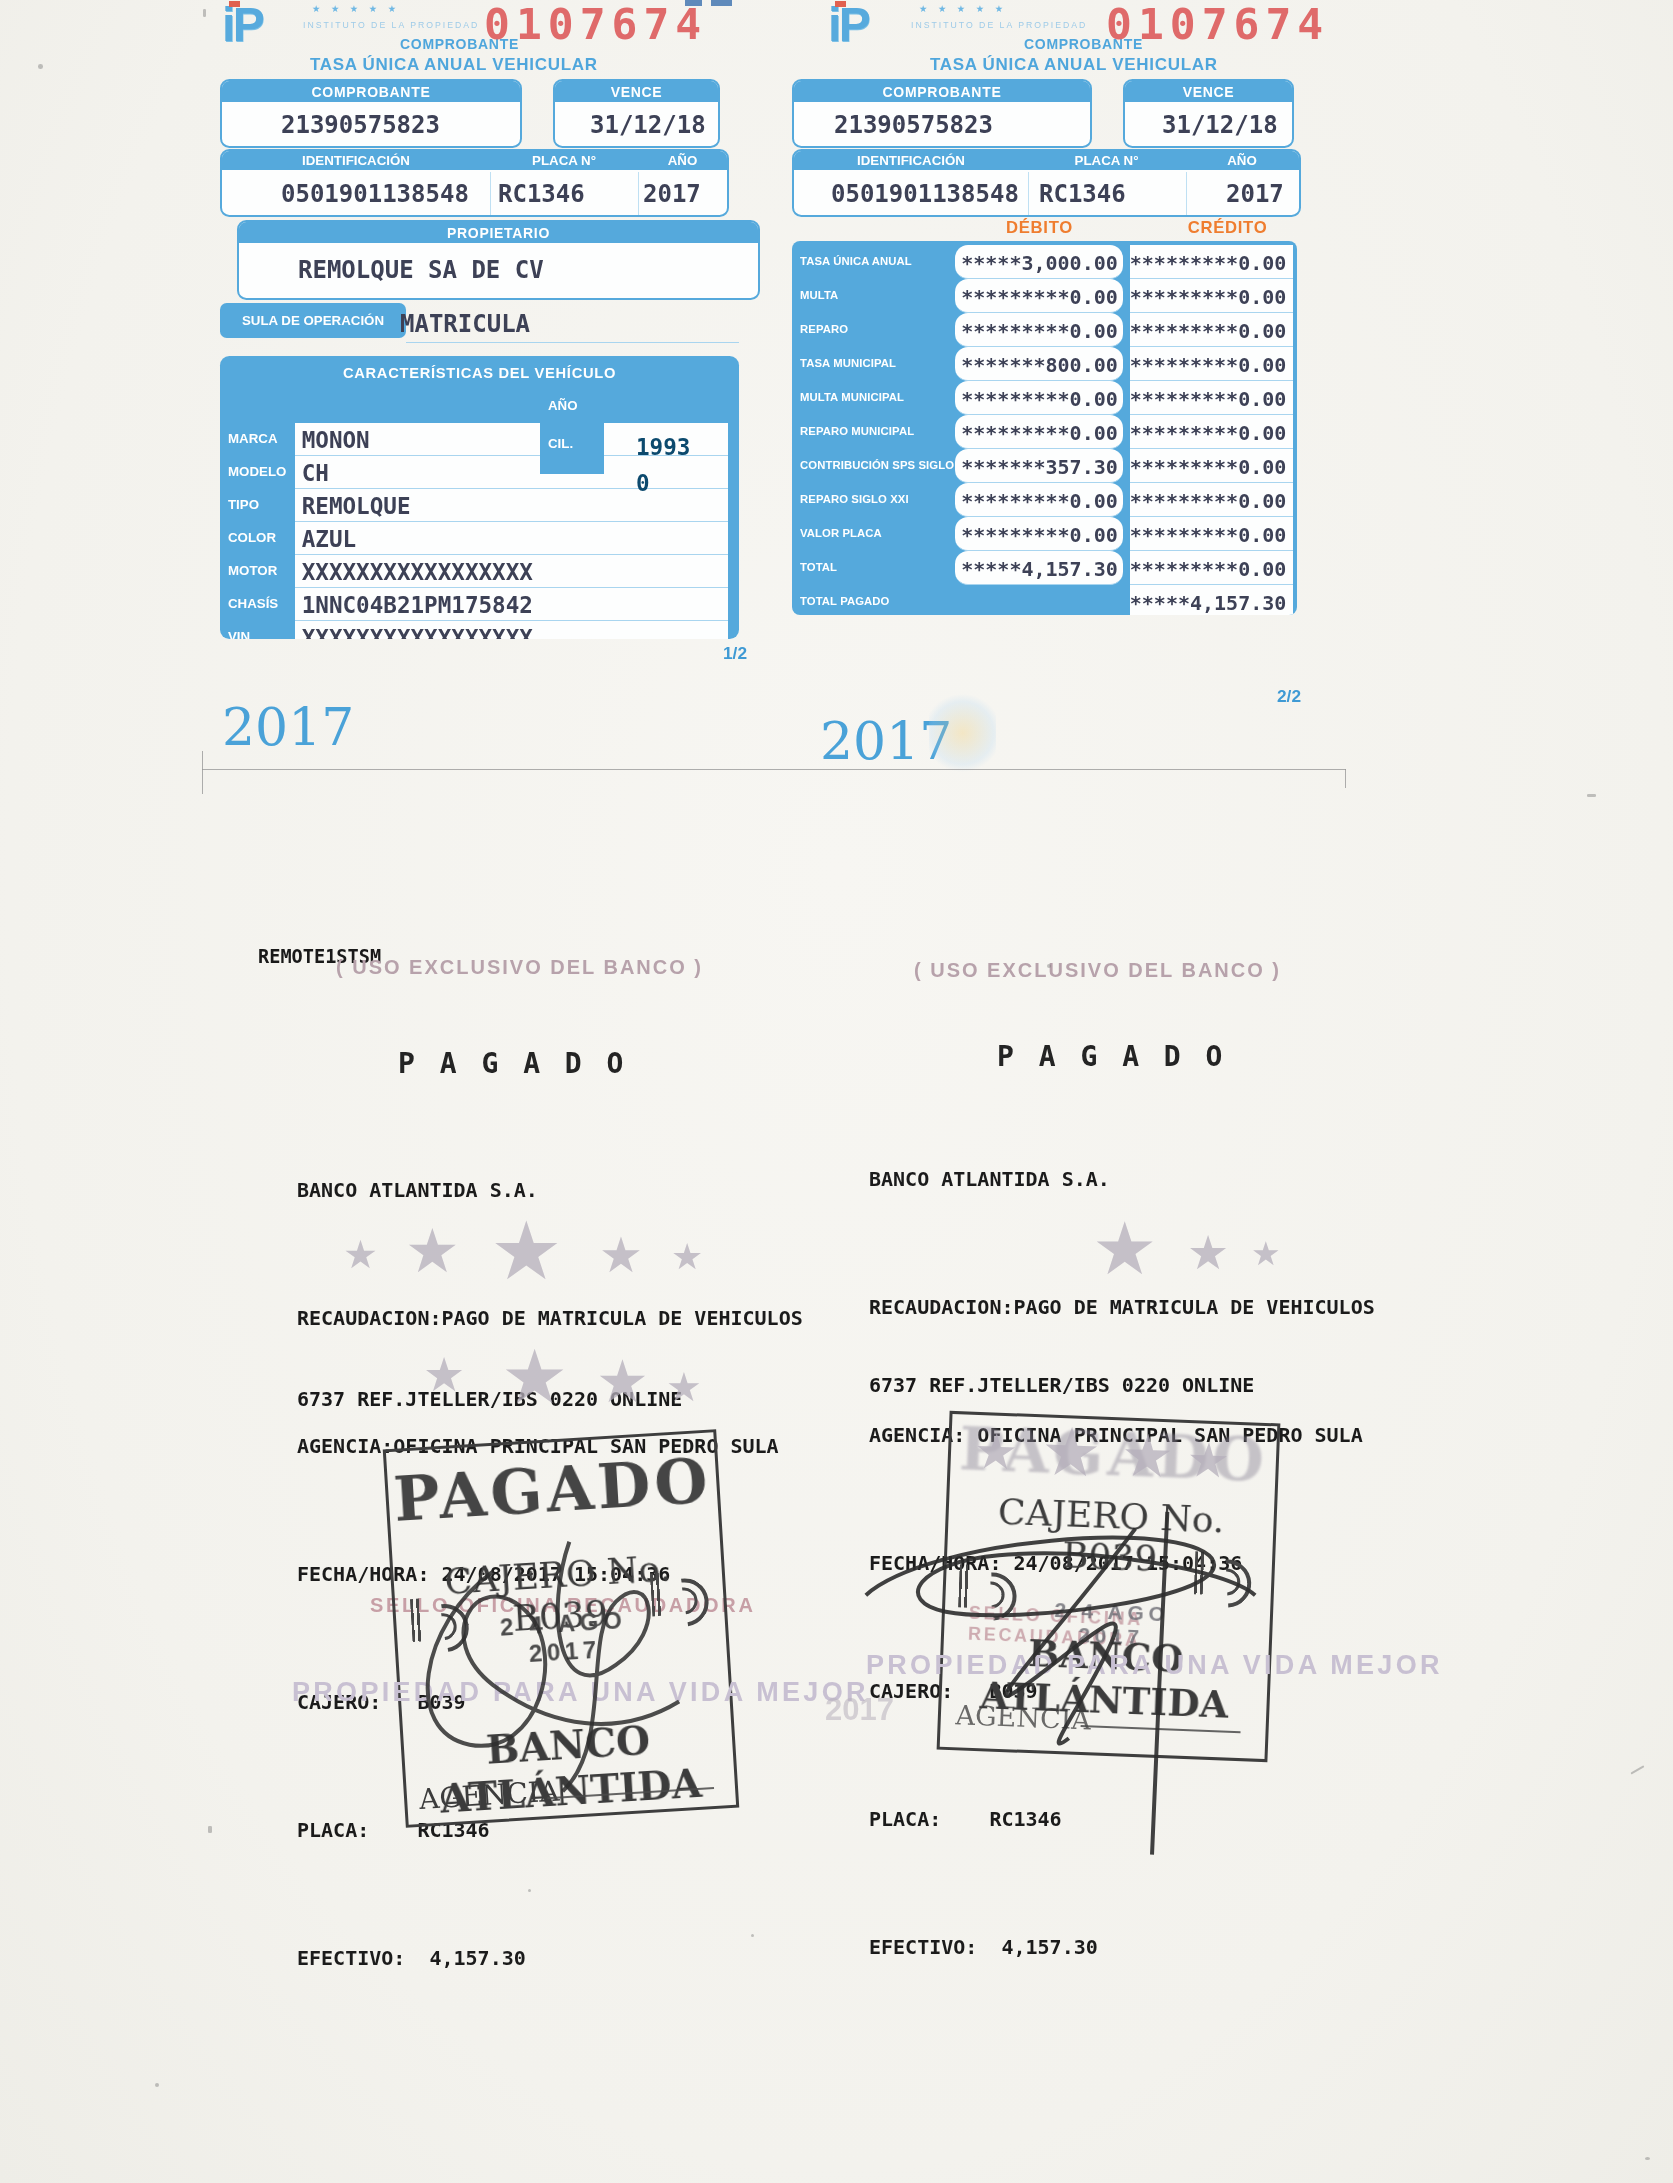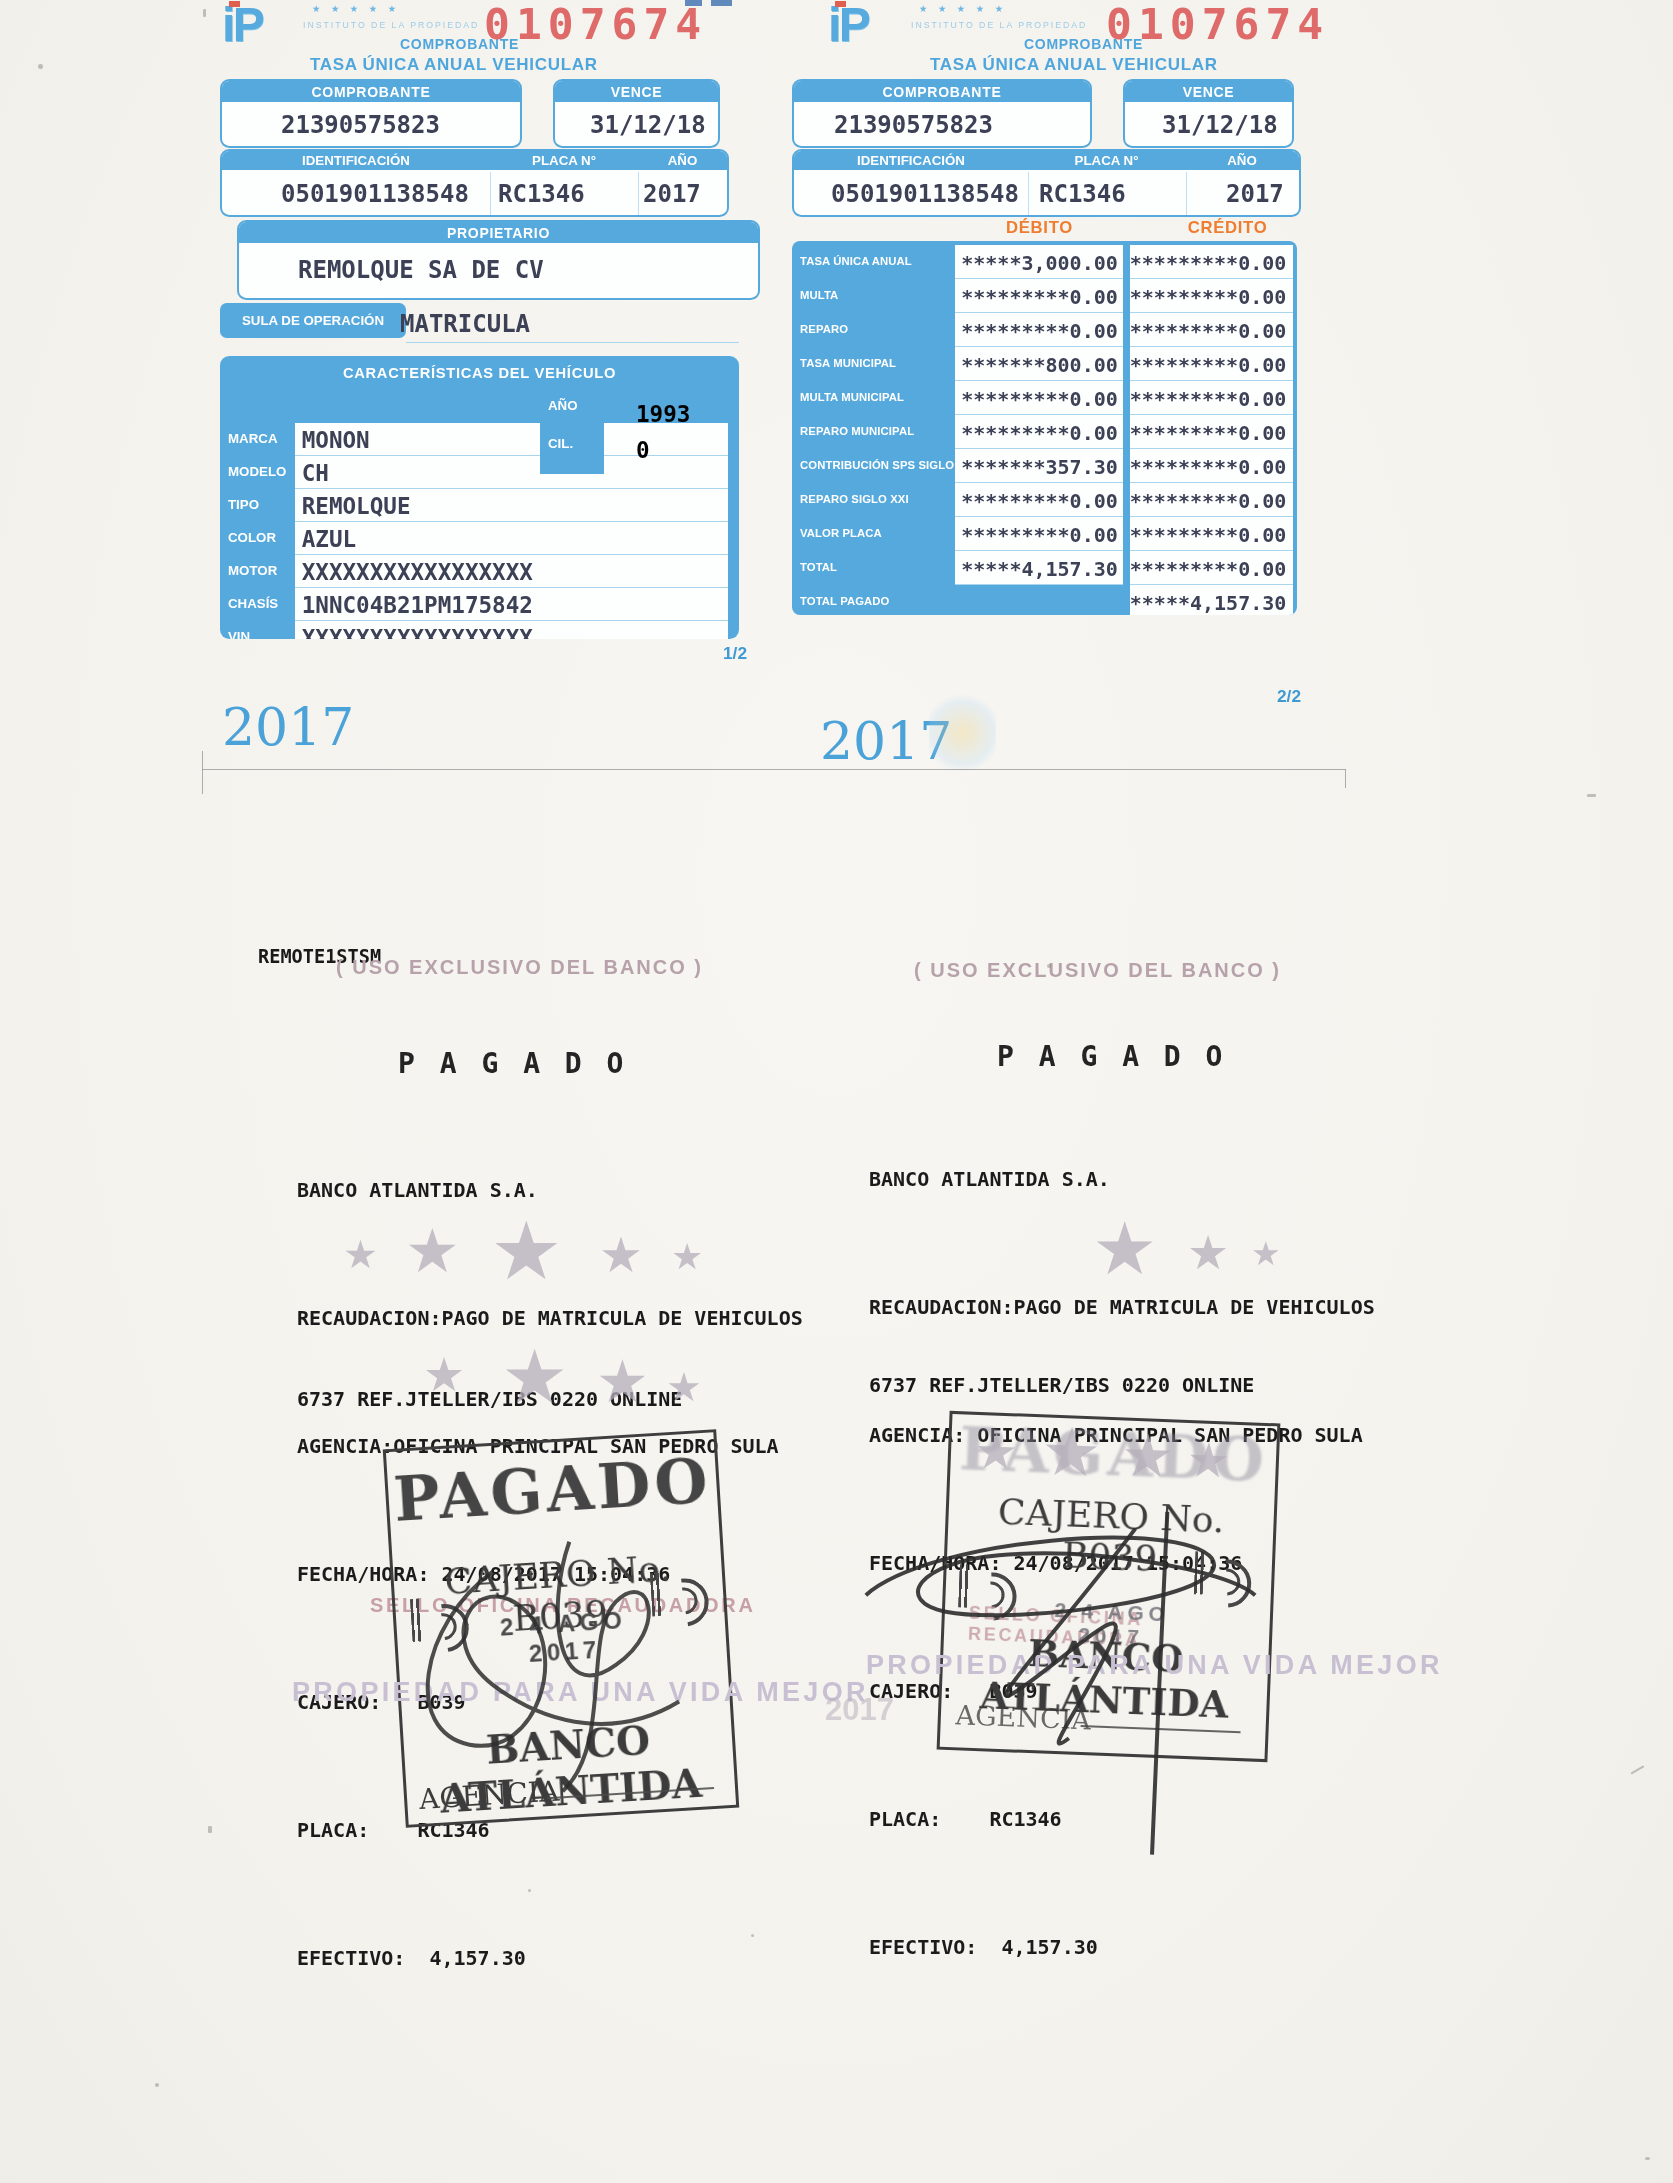--- a/index.html
+++ b/index.html
@@ -24,30 +24,30 @@
             font-weight:700;font-size:14.7px;letter-spacing:0.7px;}
   .veh-rows{position:absolute;left:8px;top:39px;width:500px;margin-top:28px;}
   .veh-row{display:flex;height:33px;}
   .veh-label{width:67px;color:#fff;font-weight:700;font-size:13.3px;padding-top:8px;}
   .veh-value{flex:1;background:#fdfefe;border-bottom:1.3px solid #a9d5ef;
              font-family:"DejaVu Sans Mono",monospace;font-weight:700;color:#3d4156;
              font-size:22.6px;padding:4px 0 0 6.7px;}
   .anocil-patch{position:absolute;left:320px;top:37px;width:64px;height:81px;background:#55a9dc;
                 color:#fff;font-weight:700;font-size:13.3px;}
   .anocil-val{position:absolute;font-family:"DejaVu Sans Mono",monospace;font-weight:700;
-              color:#000000;font-size:22.6px;}
+              color:#0c4a6e;font-size:22.6px;margin-top:33px;}
   
   .cargobox{position:absolute;background:#55a9dc;border-radius:8px;overflow:hidden;}
   .cargo-rows{position:absolute;left:0;top:4px;right:4px;}
   .cargo-row{display:flex;height:34px;}
   .cargo-label{width:155px;color:#fff;font-weight:700;font-size:11.3px;padding:10px 0 0 8px;
                letter-spacing:0.1px;white-space:nowrap;overflow:hidden;}
   .cargo-debit{width:163px;background:#fdfefe;border-bottom:1.3px solid #a9d5ef;
                font-family:"DejaVu Sans Mono",monospace;font-weight:700;color:#3d4156;
-               font-size:20px;text-align:right;padding:6px 5.3px 0 0;}
+               font-size:20px;text-align:right;padding:6px 5.3px 0 0;border-radius:13px;}
   .cargo-gap{width:6.7px;}
   .cargo-credit{flex:1;background:#fdfefe;border-bottom:1.3px solid #a9d5ef;
                font-family:"DejaVu Sans Mono",monospace;font-weight:700;color:#3d4156;
                font-size:20px;text-align:right;padding:6px 6.7px 0 0;}
   .cargo-row:last-child .cargo-debit{background:transparent;border-bottom:0;color:transparent;}
   
   .logo{font-weight:700;font-size:48px;color:#57aadd;letter-spacing:-2.7px;
         text-shadow:0.7px 0.7px 0 #7cc0e6;}
   .redno{font-family:"DejaVu Sans Mono",monospace;font-weight:700;font-size:43px;
          color:#de5f5f;letter-spacing:6px;opacity:.92;}

